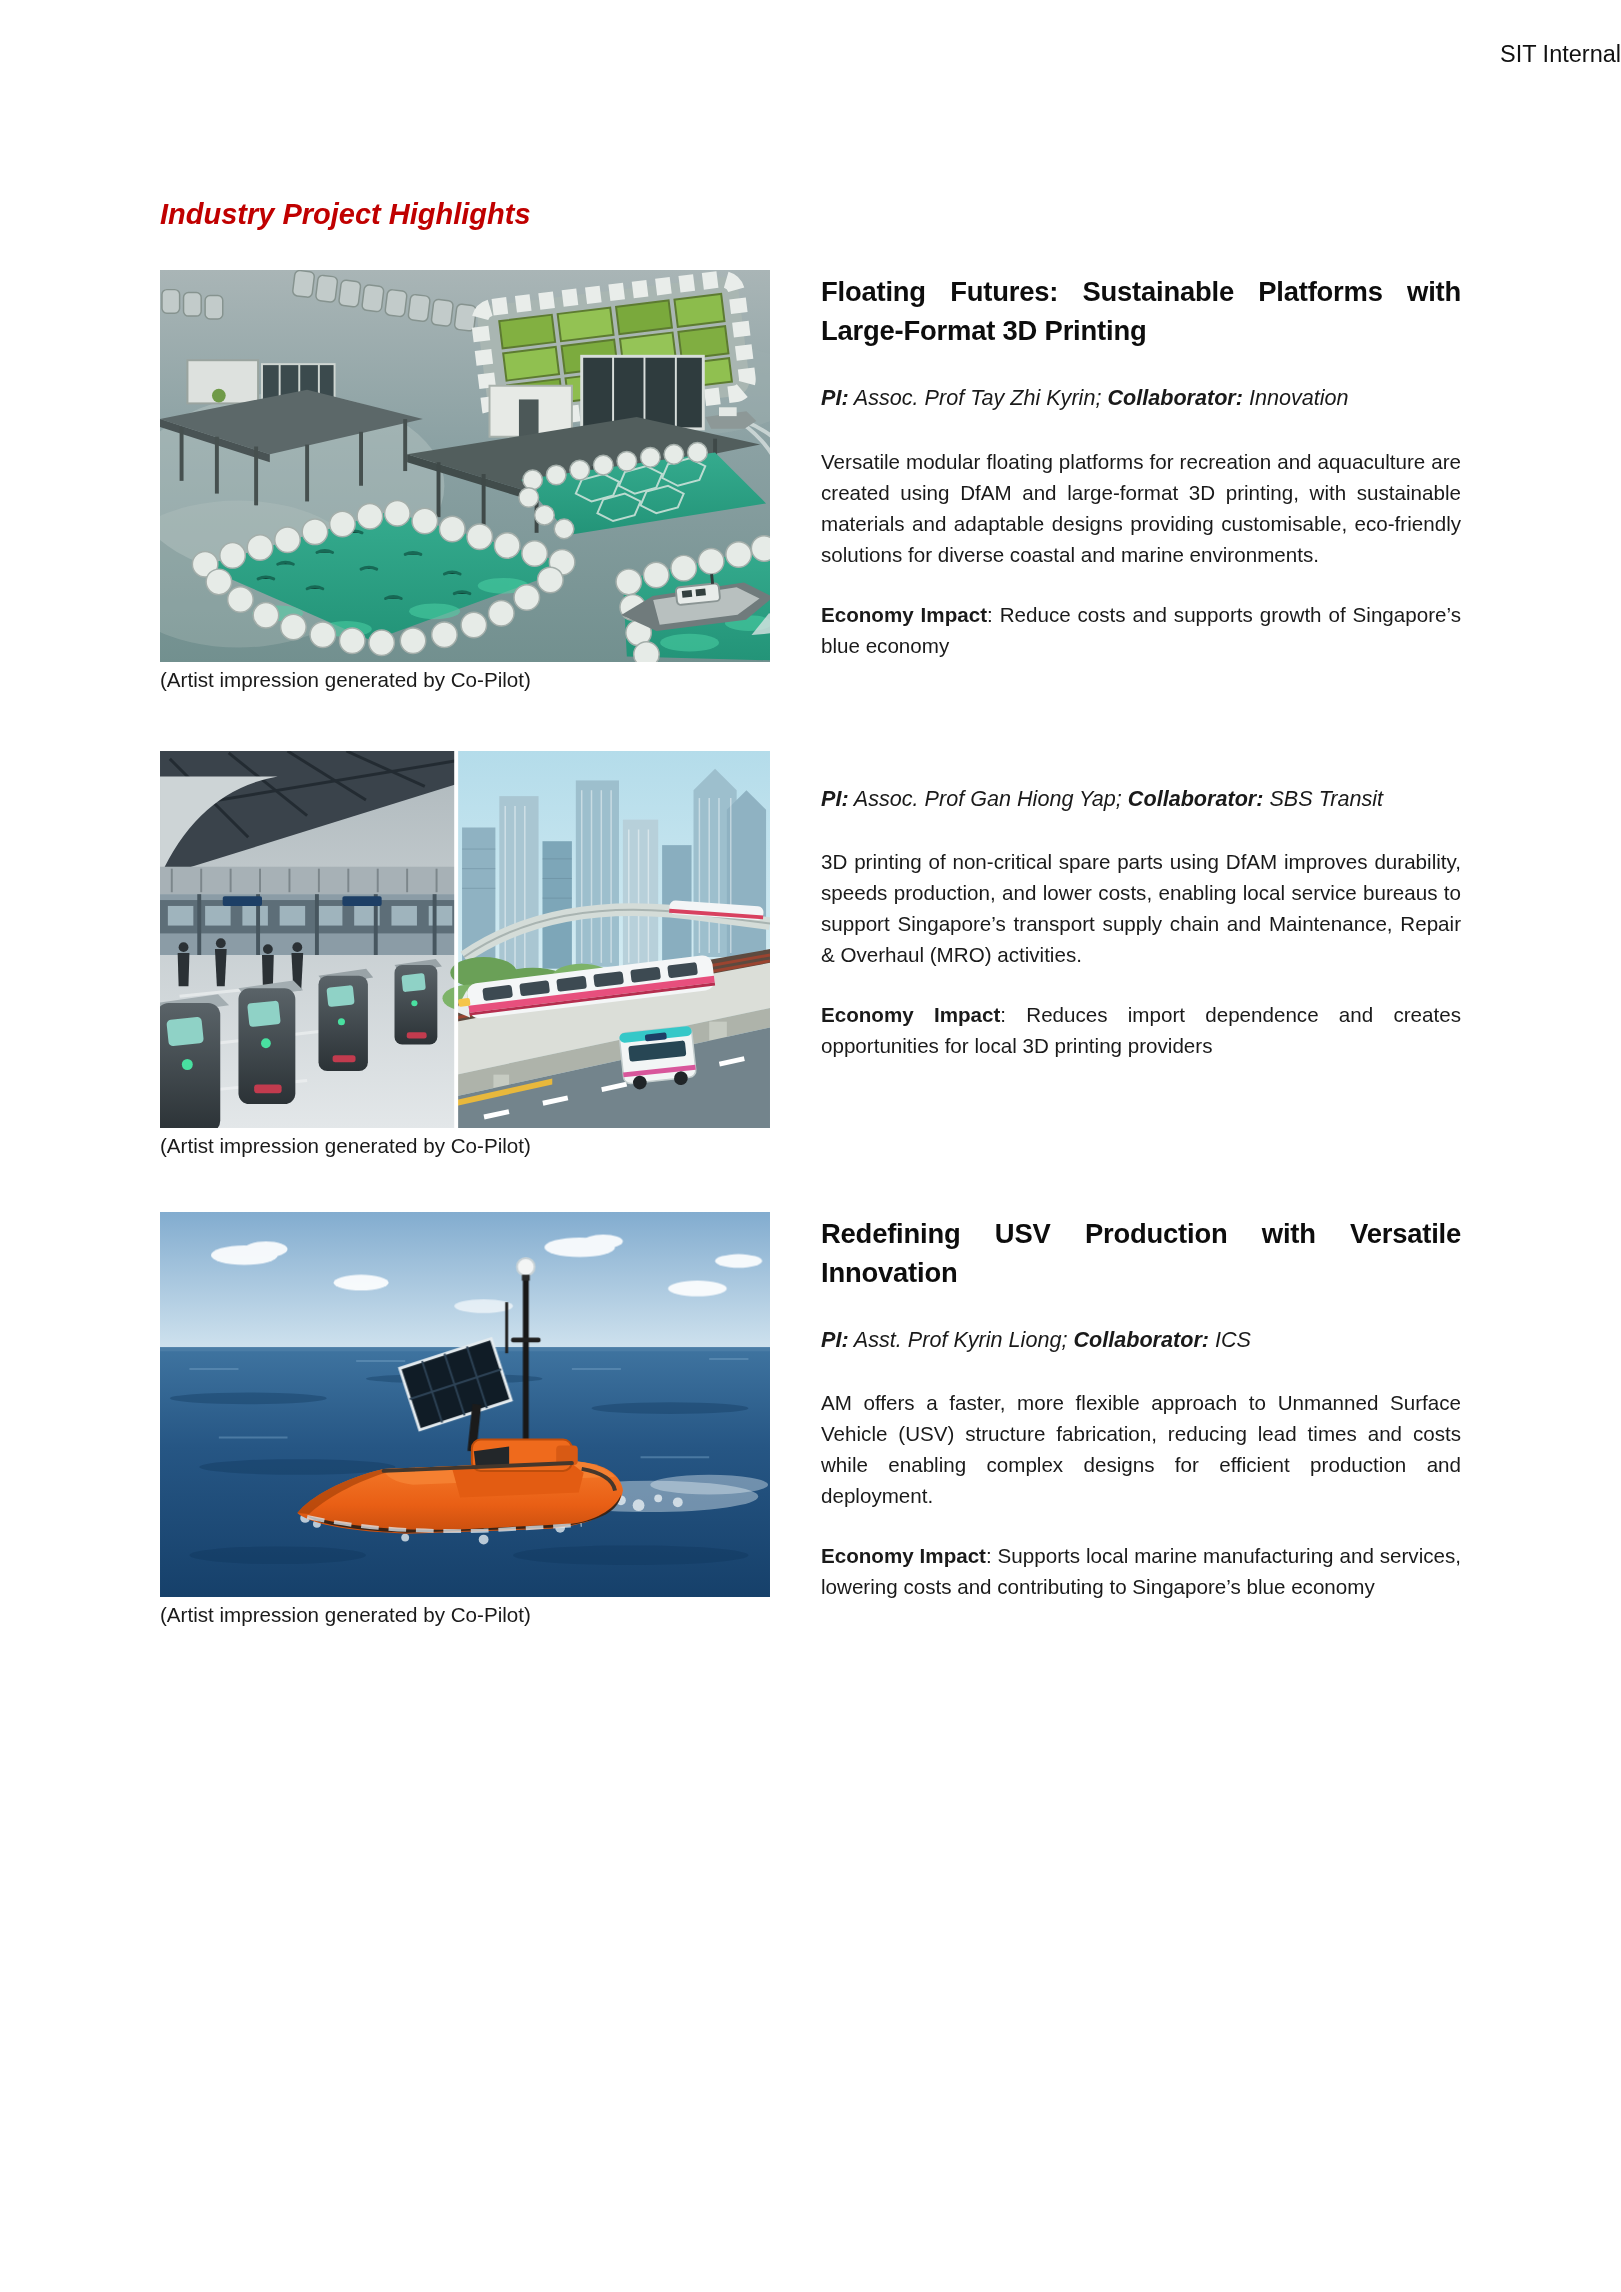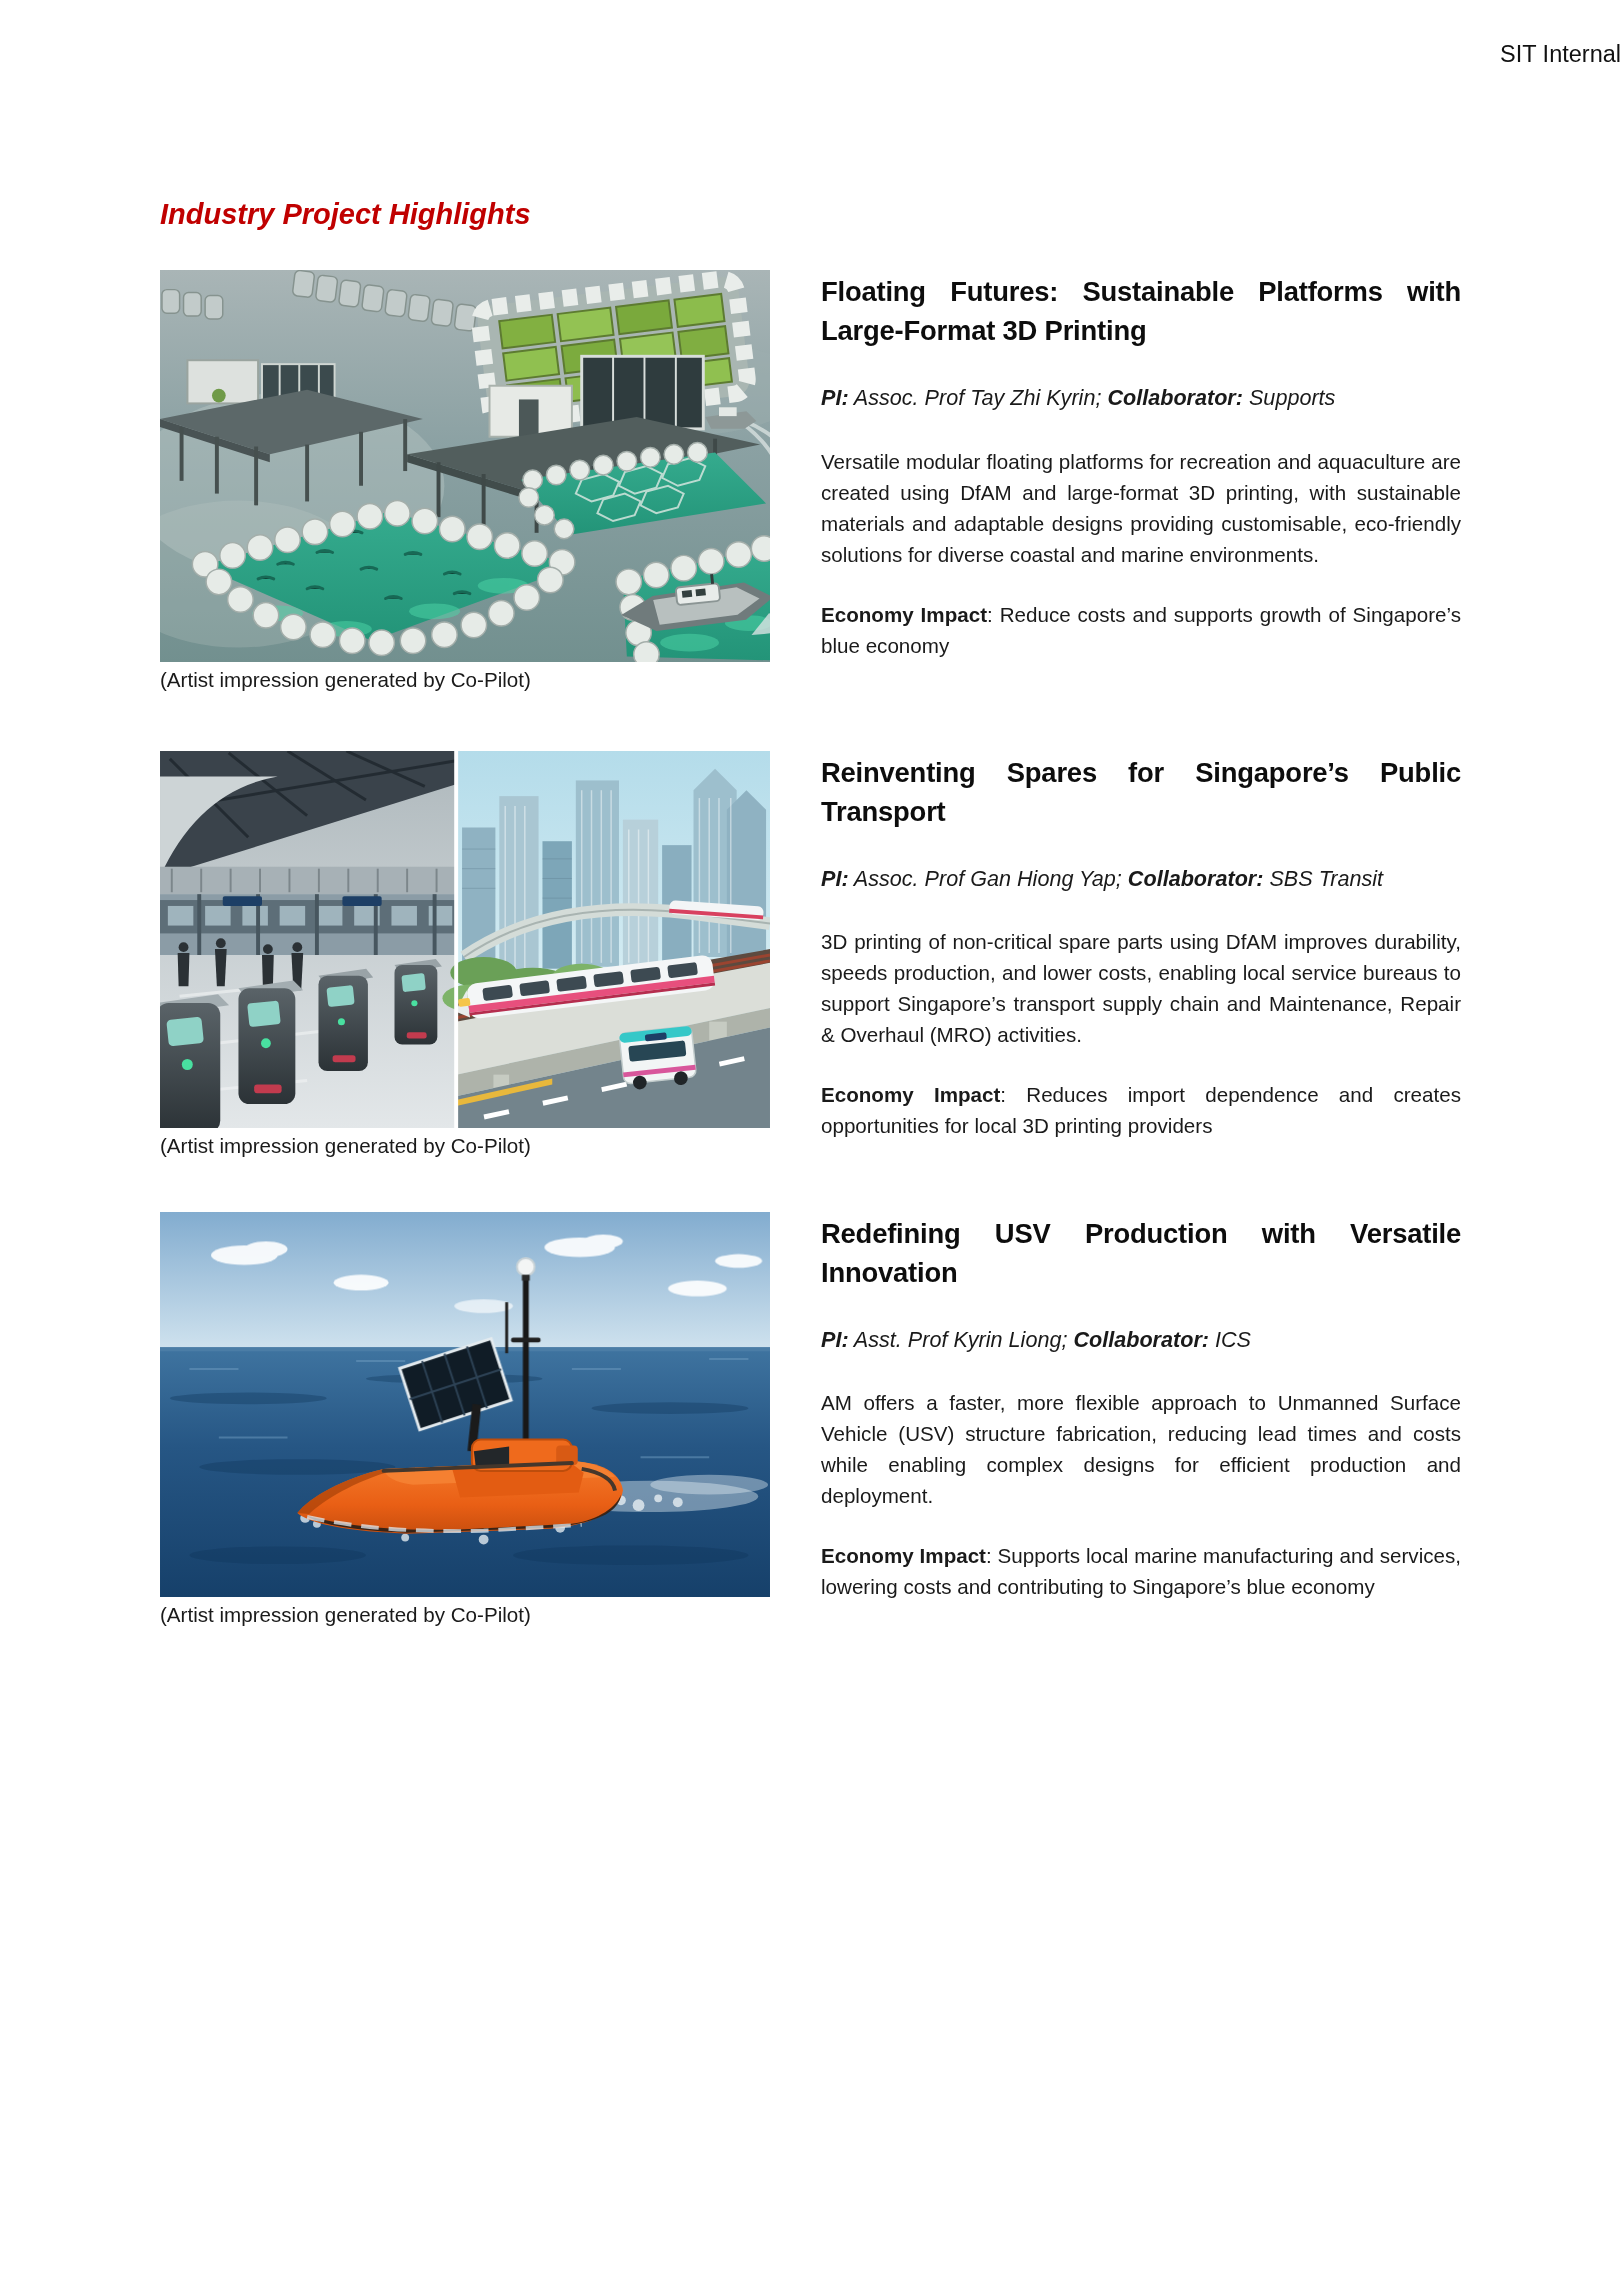--- a/index.html
+++ b/index.html
@@ -241,21 +241,21 @@
           <path d="M40,14 q24,10 40,26 M40,18 q18,14 28,30" stroke="#d7e0de" stroke-width="4" fill="none" opacity="0.8"></path>
           <polygon points="0,10 42,4 52,14 40,22 6,22" fill="#8d9897"></polygon>
           <rect x="14" y="0" width="18" height="9" fill="#e4e8e5"></rect>
         </g>
       </svg>
       <div class="caption">(Artist impression generated by Co-Pilot)</div>
     </div>
     <div class="col">
       <div class="title">Floating Futures: Sustainable Platforms with Large-Format 3D Printing</div>
       <div class="pi">
-        <span class="lbl">PI:</span><span> Assoc. Prof Tay Zhi Kyrin; </span><span class="lbl">Collaborator:</span><span> Supports</span>
+        <span class="lbl">PI:</span><span> Assoc. Prof Tay Zhi Kyrin; </span><span class="lbl">Collaborator:</span><span> Innovation</span>
       </div>
       <div class="desc">Versatile modular floating platforms for recreation and aquaculture are created using DfAM and large-format 3D printing, with sustainable materials and adaptable designs providing customisable, eco-friendly solutions for diverse coastal and marine environments.</div>
       <div class="impact">
         <span class="lbl">Economy Impact</span><span>: Reduce costs and supports growth of Singapore’s blue economy</span>
       </div>
     </div>
   </div>
 
   <div class="section s2">
     <div class="figure">
@@ -469,21 +469,20 @@
             <rect x="26" y="4" width="22" height="7" rx="2" fill="#1d3f66"></rect>
             <circle cx="16" cy="52" r="7" fill="#202528"></circle>
               <circle cx="58" cy="52" r="7" fill="#202528"></circle>
           </g>
         </g>
         <rect x="300" y="0" width="4" height="385" fill="#ffffff"></rect>
       </svg>
       <div class="caption">(Artist impression generated by Co-Pilot)</div>
     </div>
     <div class="col">
-      <div class="title">Reinventing Spares for Singapore’s Public Transport</div>
       <div class="pi">
         <span class="lbl">PI:</span><span> Assoc. Prof Gan Hiong Yap; </span><span class="lbl">Collaborator:</span><span> SBS Transit</span>
       </div>
       <div class="desc">3D printing of non-critical spare parts using DfAM improves durability, speeds production, and lower costs, enabling local service bureaus to support Singapore’s transport supply chain and Maintenance, Repair &amp; Overhaul (MRO) activities.</div>
       <div class="impact">
         <span class="lbl">Economy Impact</span><span>: Reduces import dependence and creates opportunities for local 3D printing providers</span>
       </div>
     </div>
   </div>
 

